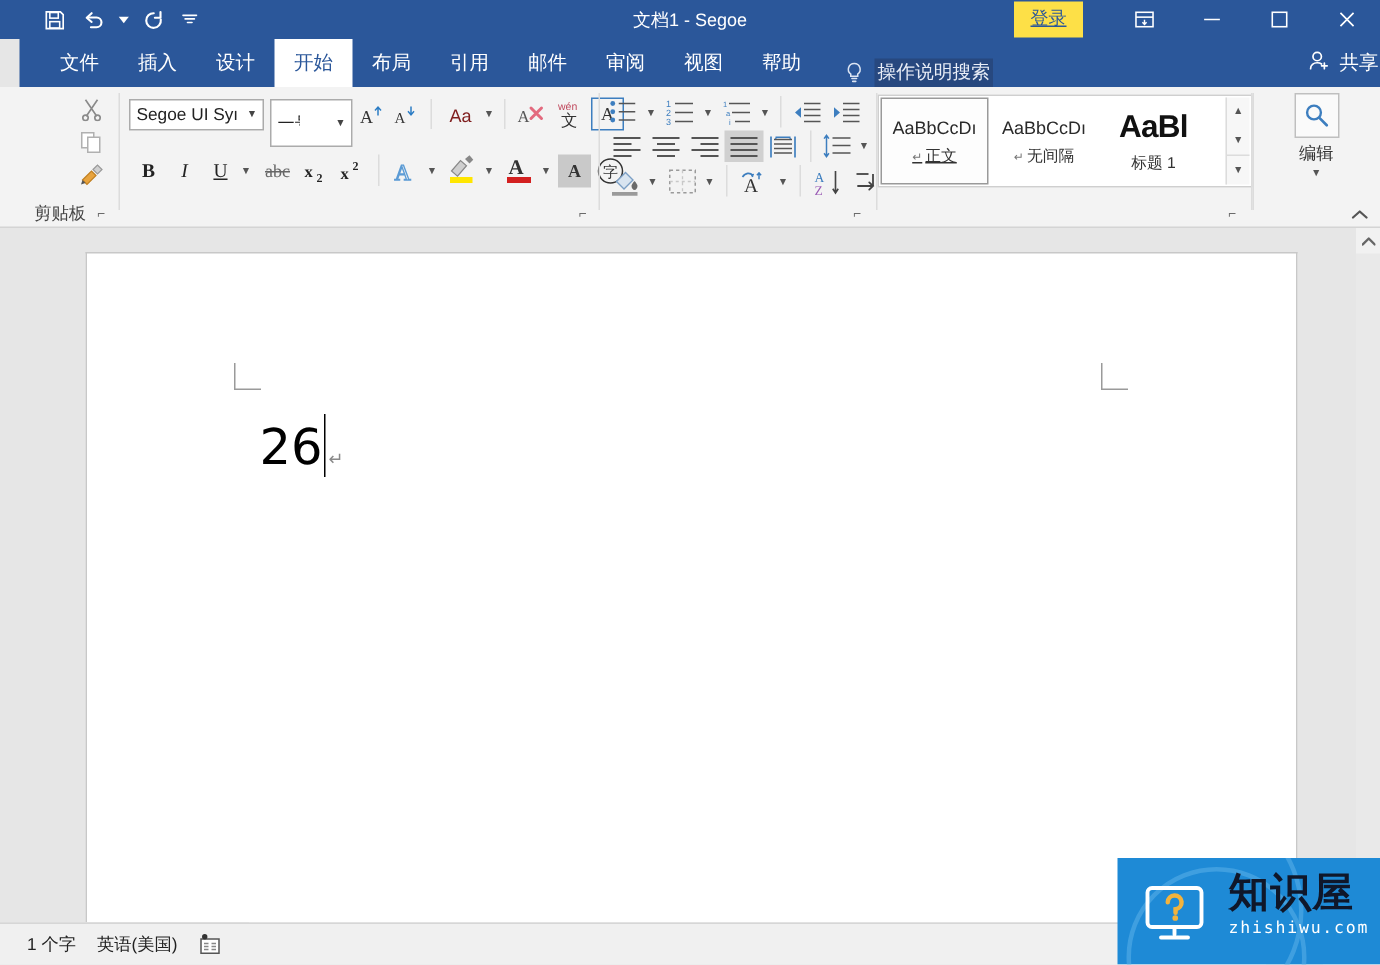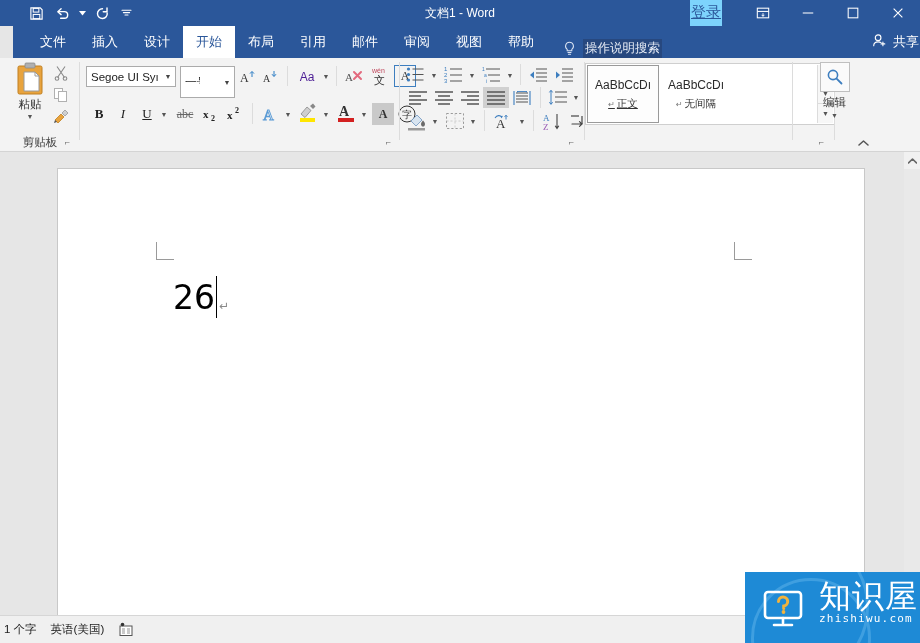--- a/index.html
+++ b/index.html
@@ -28,22 +28,22 @@
     position: absolute; left: 0; right: 0; top: 0; height: 26px;
     display: flex; align-items: center; justify-content: center;
     font-size: 12px; color: #ffffff; pointer-events: none;
   }
   .title-center span { pointer-events: auto; }
   .title-right {
     position: absolute; right: 0; top: 0; height: 26px;
     display: flex; align-items: center;
   }
   .signin {
-    background: #7dd3fc; color: #2b579a; font-size: 15px;
-    padding: 3px 1px 4px; margin-right: 18px;
+    background: #fde047; color: #2b579a; font-size: 12px;
+    padding: 3px 11px 4px; margin-right: 18px;
     text-decoration: underline;
   }
   .tb-icon {
     width: 45px; height: 26px; display: flex; align-items: center; justify-content: center;
     color: #ffffff;
   }
 
   
   .tabrow {
     position: absolute; left: 13px; top: 26px; width: 920px; height: 32px;
@@ -196,21 +196,21 @@
     background: #f1f1f1; display: flex; align-items: center; justify-content: center;
     font-size: 7px; color: #666;
   }
 
   
   .statusbar {
     position: absolute; left: 0; top: 615px; width: 920px; height: 28px;
     background: #f0f0f0; border-top: 1px solid #d6d6d6;
     display: flex; align-items: center;
   }
-  .st-left { display: flex; align-items: flex-start; gap: 14px; padding-left: 4px;
+  .st-left { display: flex; align-items: flex-start; gap: 14px; padding-left: 18px;
     font-size: 11.5px; color: #222; }
   .st-item { display: flex; align-items: center; }
   .st-right { position: absolute; right: 0; top: 0; height: 27px; display: flex; align-items: center; }
   .view-btn {
     width: 38px; height: 27px; display: flex; align-items: center; justify-content: center;
     color: #444;
   }
   .view-btn.on { background: #d6d6d6; }
   .hscroll-stub {
     position: absolute; left: 0; top: 615px; width: 920px; height: 4px; background: #e6e6e6;
@@ -228,21 +228,21 @@
   }
   .wm-arc2 {
     position: absolute; left: 6px; top: 6px; width: 120px; height: 120px;
     border: 3px solid #3f9fe0; border-radius: 50%;
   }
   .wm-icon {
     position: absolute; left: 16px; top: 14px; width: 44px; height: 44px;
   }
   .wm-text { position: absolute; left: 74px; top: 10px; }
   .wm-cn {
-    font-size: 32px; color: #ffffff; font-weight: normal; letter-spacing: 1px;
+    font-size: 27px; color: #0f172a; font-weight: bold; letter-spacing: 1px;
     line-height: 28px; font-family: "DejaVu Sans", sans-serif;
   }
   .wm-en {
     font-size: 11px; color: #ffffff; letter-spacing: 1.2px; margin-top: 2px;
     font-family: "DejaVu Sans Mono", monospace;
   }
 </style>
 </head>
 <body>
 
@@ -275,21 +275,21 @@
           </svg>
       </div>
       <div class="qat-btn" style="width:20px">
         <svg width="11" height="9" viewBox="0 0 11 9">
             <path d="M1 1.2h9M2.4 3.6h6.2M4 6h3" stroke="#fff" stroke-width="1.1" stroke-linecap="round"></path>
           </svg>
       </div>
     </div>
 
     <div class="title-center">
-      <span>文档1  -  Word</span>
+      <span>文档1  -  Segoe</span>
     </div>
 
     <div class="title-right">
       <div class="signin">登录</div>
       <div class="tb-icon">
         <svg width="14" height="14" viewBox="0 0 16 16">
             <rect x="1.5" y="2.5" width="13" height="11" fill="none" stroke="#fff" stroke-width="1.2"></rect>
             <path d="M1.5 6.2h13" stroke="#fff" stroke-width="1.2"></path>
             <path d="M8 8.2v3.5M6.4 10.1L8 11.8l1.6-1.7" stroke="#fff" stroke-width="1.1" fill="none"></path>
           </svg>
@@ -342,30 +342,20 @@
             <path d="M11.6 9.6v4M9.6 11.6h4" stroke="#fff" stroke-width="1.2" stroke-linecap="round"></path>
           </svg>
       </span>
       <span>共享</span>
     </div>
   </div>
 
   <div class="ribbon">
 
     <div class="grp" style="left:0; width:80px;">
-      <div class="paste-btn">
-        <svg width="30" height="34" viewBox="0 0 30 34">
-          <rect x="3" y="4" width="24" height="28" rx="1.5" fill="#e8a33d" stroke="#c07f20" stroke-width="1"></rect>
-          <rect x="10" y="1" width="10" height="5" rx="1" fill="#b0b0b0" stroke="#8a8a8a" stroke-width="0.8"></rect>
-          <path d="M9 10h11l4 4v15H9z" fill="#ffffff" stroke="#9a9a9a" stroke-width="1"></path>
-          <path d="M20 10v4h4" fill="none" stroke="#9a9a9a" stroke-width="1"></path>
-        </svg>
-        <span class="paste-label">粘贴</span>
-        <span class="paste-caret">▼</span>
-      </div>
       <div class="clip-small" style="left:50px; top:5px;">
         <svg width="16" height="16" viewBox="0 0 16 16">
             <path d="M4 1.5l7.5 11M12 1.5L4.5 12.5" stroke="#8a8a8a" stroke-width="1.1" fill="none"></path>
             <circle cx="4" cy="13.5" r="1.8" fill="none" stroke="#8a8a8a" stroke-width="1.1"></circle>
             <circle cx="12" cy="13.5" r="1.8" fill="none" stroke="#8a8a8a" stroke-width="1.1"></circle>
           </svg>
       </div>
       <div class="clip-small" style="left:50px; top:27px;">
         <svg width="16" height="16" viewBox="0 0 16 16">
             <rect x="1.5" y="1.5" width="8" height="10" fill="#fff" stroke="#b0b0b0" stroke-width="1"></rect>
@@ -401,21 +391,21 @@
             <path d="M12 3v5M10 4.6L12 2.4l2 2.2" stroke="#2b7cc4" stroke-width="1" fill="none"></path>
           </svg>
       </div>
       <div class="ib" style="left:180px; top:8px; width:22px; height:21px;">
         <svg width="18" height="16" viewBox="0 0 18 16">
             <text x="1" y="13" font-size="10" font-family="Liberation Serif, serif" fill="#333">A</text>
             <path d="M12 2v5M10 5.2L12 7.6l2-2.4" stroke="#2b7cc4" stroke-width="1" fill="none"></path>
           </svg>
       </div>
       <div class="grp-sep" style="left:207px; top:8px; height:20px;"></div>
-      <div class="ib" style="left:214px; top:8px; width:26px; height:21px; font-size:12px; color:#4c1d95;">Aa</div>
+      <div class="ib" style="left:214px; top:8px; width:26px; height:21px; font-size:12px; color:#7f1d1d;">Aa</div>
       <div class="ib" style="left:240px; top:8px; width:12px; height:21px;">
           <span class="caret">▼</span>
         </div>
       <div class="grp-sep" style="left:256px; top:8px; height:20px;"></div>
       <div class="ib" style="left:262px; top:8px; width:24px; height:21px;">
         <svg width="19" height="17" viewBox="0 0 19 17">
             <text x="0" y="13" font-size="11" font-family="Liberation Serif, serif" fill="#555">A</text>
             <path d="M9 4l7 7M16 4l-7 7" stroke="#e36a7e" stroke-width="2" stroke-linecap="round"></path>
           </svg>
       </div>
@@ -632,31 +622,35 @@
     <div class="grp" style="left:585px; width:250px;">
       <div class="stylebox">
         <div class="stylecell sel" style="left:1px;">
           <span class="sc-prev">AaBbCcDı</span>
           <span class="sc-name u"><span class="pilcrow">↵</span><span>正文</span></span>
         </div>
         <div class="stylecell" style="left:74px;">
           <span class="sc-prev">AaBbCcDı</span>
           <span class="sc-name"><span class="pilcrow">↵</span><span>无间隔</span></span>
         </div>
+        <div class="stylecell" style="left:147px;">
+          <span class="sc-prev big">AaBl</span>
+          <span class="sc-name">标题 1</span>
+        </div>
         <div class="sty-scroll">
           <div>▲</div>
           <div>▼</div>
           <div style="border-top:1px solid #dcdcdc;">▼</div>
         </div>
       </div>
       <div class="dlg-launch" style="right:8px;">⌐</div>
       <div class="grp-sep" style="right:0;"></div>
     </div>
 
-    <div class="grp" style="left:792px; width:85px;">
+    <div class="grp" style="left:835px; width:85px;">
       <div class="edit-btn">
         <span class="edit-box">
           <svg width="18" height="18" viewBox="0 0 18 18">
               <circle cx="7" cy="7" r="4.6" fill="none" stroke="#3d7ebf" stroke-width="1.6"></circle>
               <path d="M10.6 10.6L15.5 15.5" stroke="#3d7ebf" stroke-width="1.8" stroke-linecap="round"></path>
             </svg>
         </span>
         <span style="margin-top:3px;">编辑</span>
         <span class="caret" style="margin-top:2px;">▼</span>
       </div>

